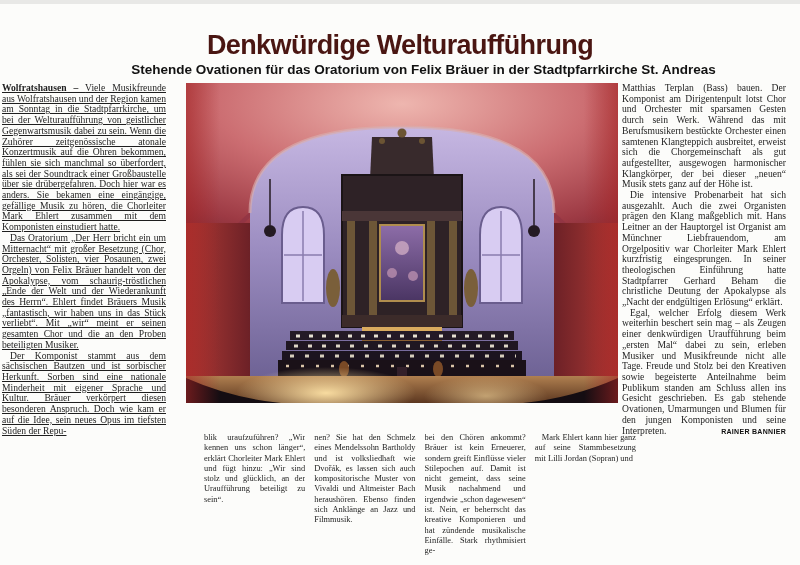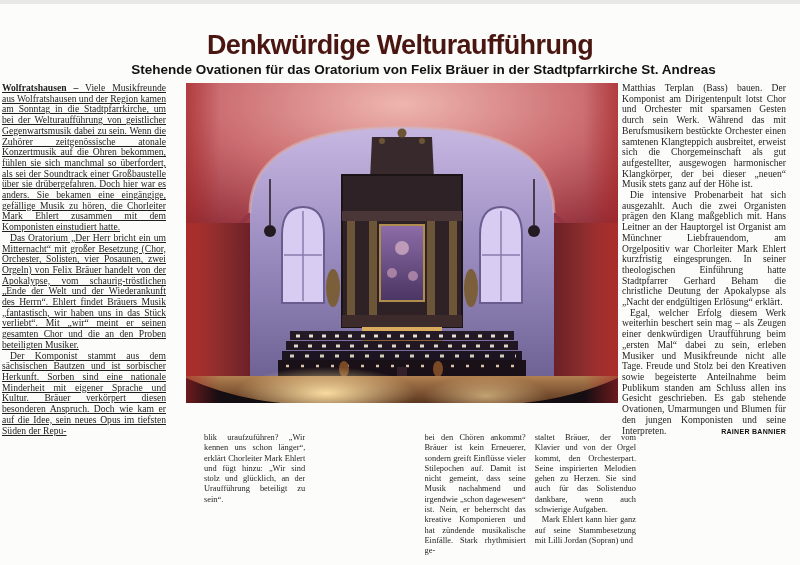--- a/index.html
+++ b/index.html
@@ -167,26 +167,26 @@
       <rect x="398" y="0" width="34" height="320" fill="url(#vignR)"></rect>
     </svg>
   </figure>
 
 
   <div class="bcols">
     <div class="bcol">
       <p>blik uraufzuführen? „Wir kennen uns schon länger“, erklärt Chorleiter Mark Ehlert und fügt hinzu: „Wir sind stolz und glücklich, an der Uraufführung beteiligt zu sein“.</p>
     </div>
     <div class="bcol">
+      <p>nen? Sie hat den Schmelz eines Mendelssohn Bartholdy und ist volksliedhaft wie Dvořák, es lassen sich auch kompositorische Muster von Vivaldi und Altmeister Bach heraushören. Ebenso finden sich Anklänge an Jazz und Filmmusik.</p>
     </div>
     <div class="bcol">
       <p>bei den Chören ankommt? Bräuer ist kein Erneuerer, sondern greift Einflüsse vieler Stilepochen auf. Damit ist nicht gemeint, dass seine Musik nachahmend und irgendwie „schon dagewesen“ ist. Nein, er beherrscht das kreative Komponieren und hat zündende musikalische Einfälle. Stark rhythmisiert ge-</p>
     </div>
     <div class="bcol">
-      <p>staltet Bräuer, der vom Klavier und von der Orgel kommt, den Orchesterpart. Seine inspirierten Melodien gehen zu Herzen. Sie sind auch für das Solistenduo dankbare, wenn auch schwierige Aufgaben.</p>
       <p class="ind">Mark Ehlert kann hier ganz auf seine Stammbesetzung mit Lilli Jordan (Sopran) und</p>
     </div>
   </div>
 
   <div class="col col-right">
     <p>Matthias Terplan (Bass) bauen. Der Komponist am Dirigentenpult lotst Chor und Orchester mit sparsamen Gesten durch sein Werk. Während das mit Berufsmusikern bestückte Orchester einen samtenen Klangteppich ausbreitet, erweist sich die Chorgemeinschaft als gut aufgestellter, ausgewogen harmonischer Klangkörper, der bei dieser „neuen“ Musik stets ganz auf der Höhe ist.</p>
     <p class="ind">Die intensive Probenarbeit hat sich ausgezahlt. Auch die zwei Organisten prägen den Klang maßgeblich mit. Hans Leitner an der Hauptorgel ist Organist am Münchner Liebfrauendom, am Orgelpositiv war Chorleiter Mark Ehlert kurzfristig eingesprungen. In seiner theologischen Einführung hatte Stadtpfarrer Gerhard Beham die christliche Deutung der Apokalypse als „Nacht der endgültigen Erlösung“ erklärt.</p>
     <p class="ind"><span>Egal, welcher Erfolg diesem Werk weiterhin beschert sein mag – als Zeugen einer denkwürdigen Uraufführung beim „ersten Mal“ dabei zu sein, erleben Musiker und Musikfreunde nicht alle Tage. Freude und Stolz bei den Kreativen sowie begeisterte Anteilnahme beim Publikum standen am Schluss allen ins Gesicht geschrieben. Es gab stehende Ovationen, Umarmungen und Blumen für den jungen Komponisten und seine Interpreten. </span><b class="byline">RAINER BANNIER</b></p>
   </div>
 

